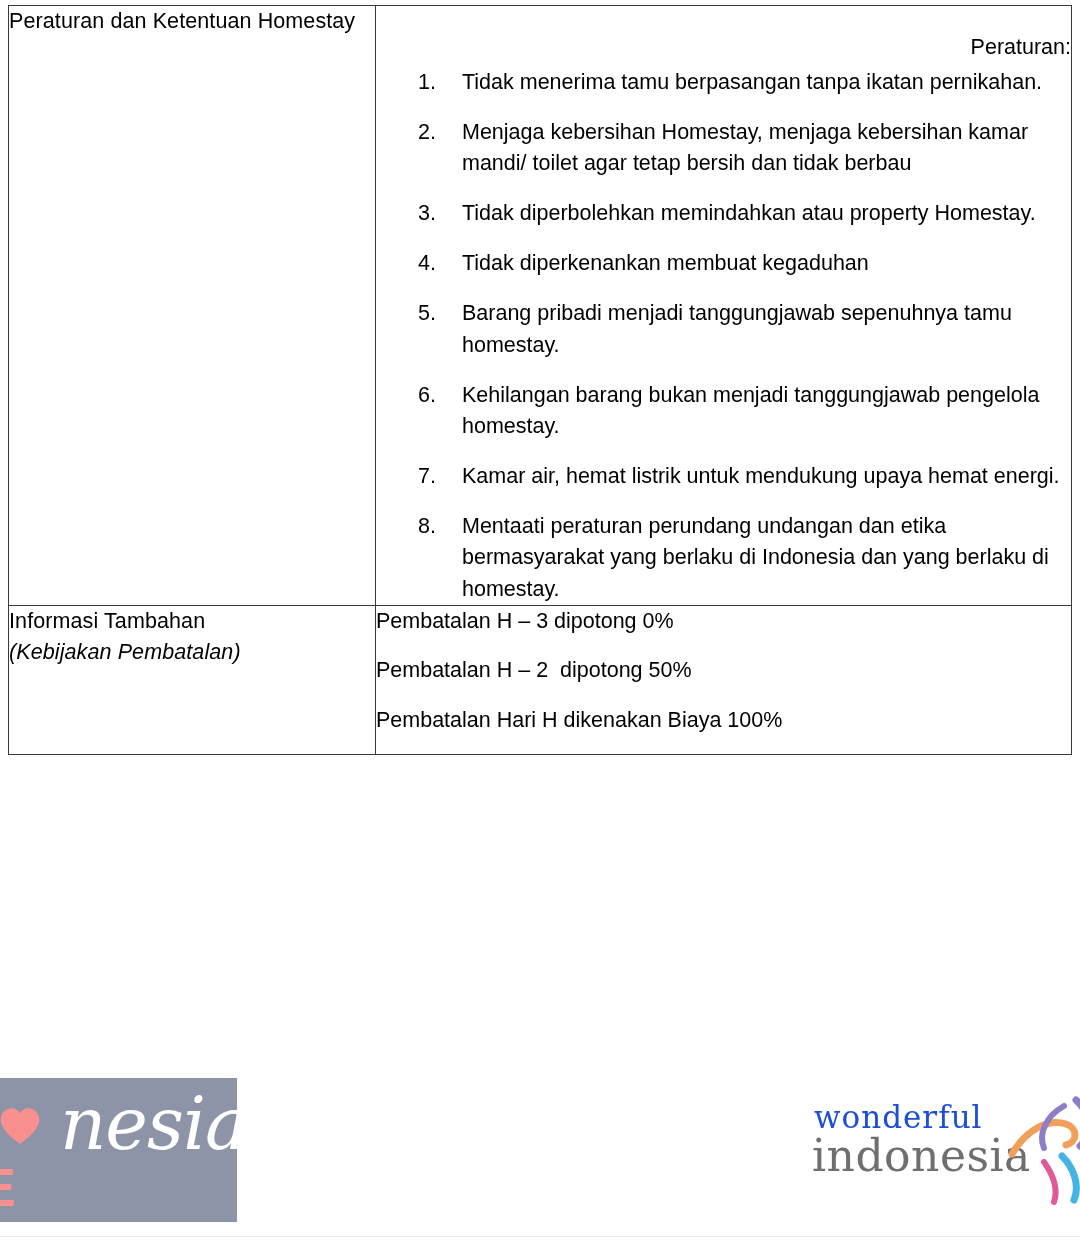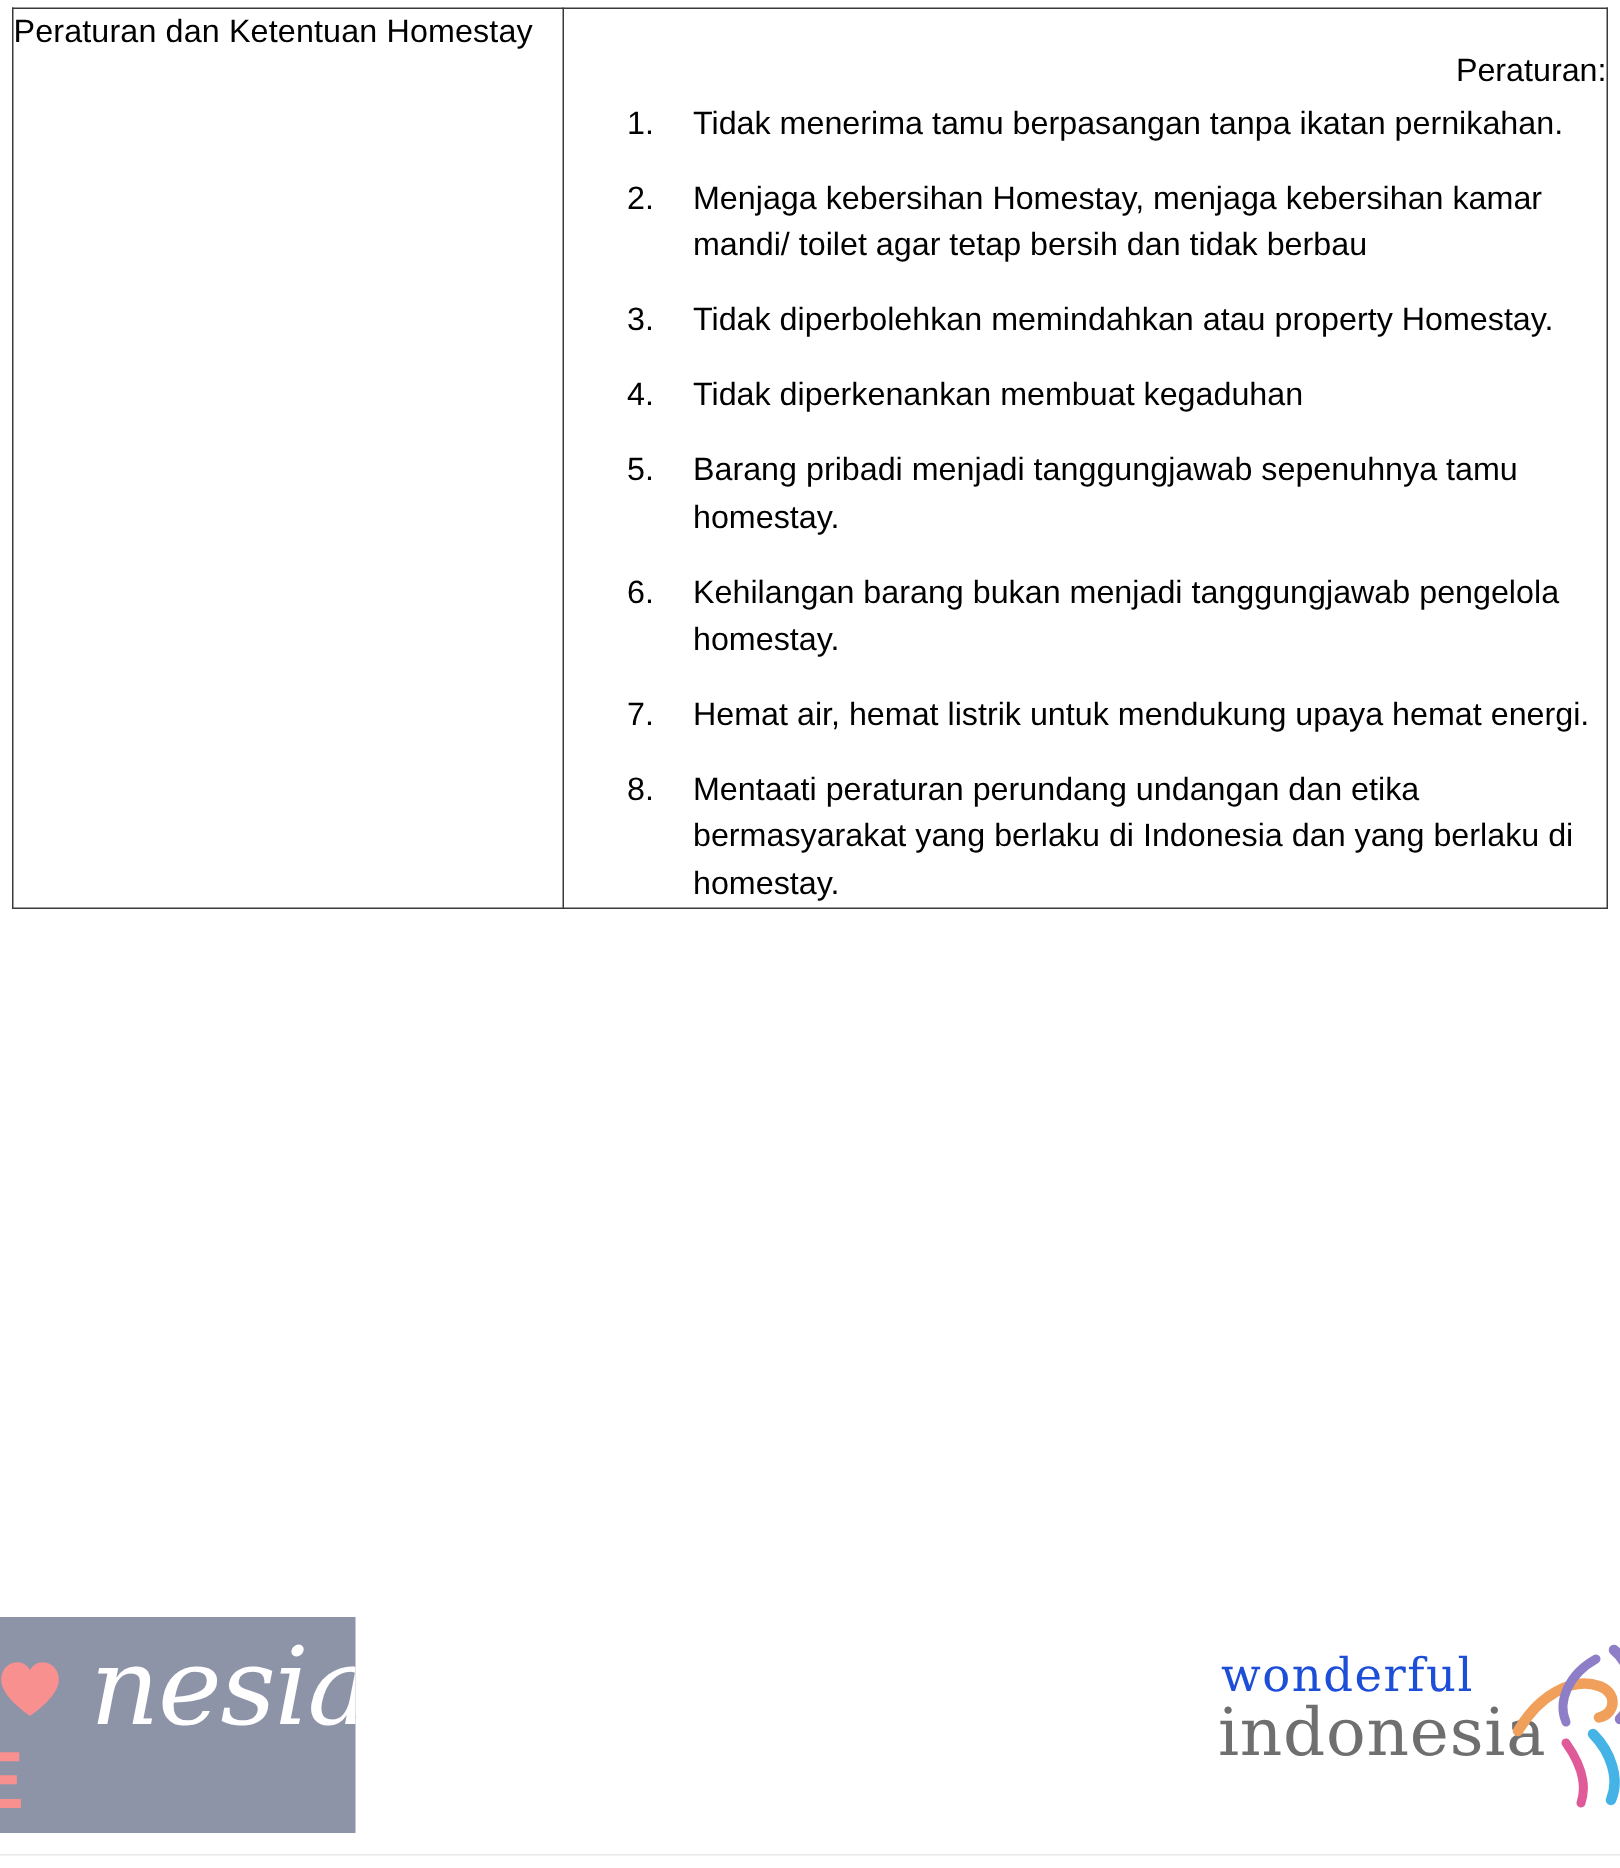--- a/index.html
+++ b/index.html
@@ -198,26 +198,37 @@
       <td class="label-cell">Peraturan dan Ketentuan Homestay</td>
       <td class="content-cell rules-cell-pad">
         <div class="rules-intro">Peraturan:</div>
         <ol class="rules">
           <li><span class="num">1.</span><span>Tidak menerima tamu berpasangan tanpa ikatan pernikahan.</span></li>
           <li><span class="num">2.</span><span>Menjaga kebersihan Homestay, menjaga kebersihan kamar mandi/ toilet agar tetap bersih dan tidak berbau</span></li>
           <li><span class="num">3.</span><span>Tidak diperbolehkan memindahkan atau property Homestay.</span></li>
           <li><span class="num">4.</span><span>Tidak diperkenankan membuat kegaduhan</span></li>
           <li><span class="num">5.</span><span>Barang pribadi menjadi tanggungjawab sepenuhnya tamu homestay.</span></li>
           <li><span class="num">6.</span><span>Kehilangan barang bukan menjadi tanggungjawab pengelola homestay.</span></li>
-          <li><span class="num">7.</span><span>Hemat air, hemat listrik untuk mendukung upaya hemat energi.</span></li>
+          <li><span class="num">7.</span><span>Kamar air, hemat listrik untuk mendukung upaya hemat energi.</span></li>
           <li><span class="num">8.</span><span>Mentaati peraturan perundang undangan dan etika bermasyarakat yang berlaku di Indonesia dan yang berlaku di homestay.</span></li>
         </ol>
       </td>
     </tr>
 
+    <tr>
+      <td class="label-cell">
+        <span>Informasi Tambahan</span>
+        <span class="sub-italic">(Kebijakan Pembatalan)</span>
+      </td>
+      <td class="content-cell cancel-cell">
+        <div class="cancel-line">Pembatalan H – 3 dipotong 0%</div>
+        <div class="cancel-line">Pembatalan H – 2  dipotong 50%</div>
+        <div class="cancel-line">Pembatalan Hari H dikenakan Biaya 100%</div>
+      </td>
+    </tr>
 
 
   </tbody>
 </table>
 
 <div class="logo-indonesia-care">
   <div class="lic-inner">
 
     <svg class="lic-heart" viewBox="0 0 32 30">
       <path d="M16 28 C16 28 2 19 2 10.5 C2 5.2 5.8 2 9.8 2 C12.6 2 14.9 3.6 16 5.9 C17.1 3.6 19.4 2 22.2 2 C26.2 2 30 5.2 30 10.5 C30 19 16 28 16 28 Z" fill="#f7908f"></path>

